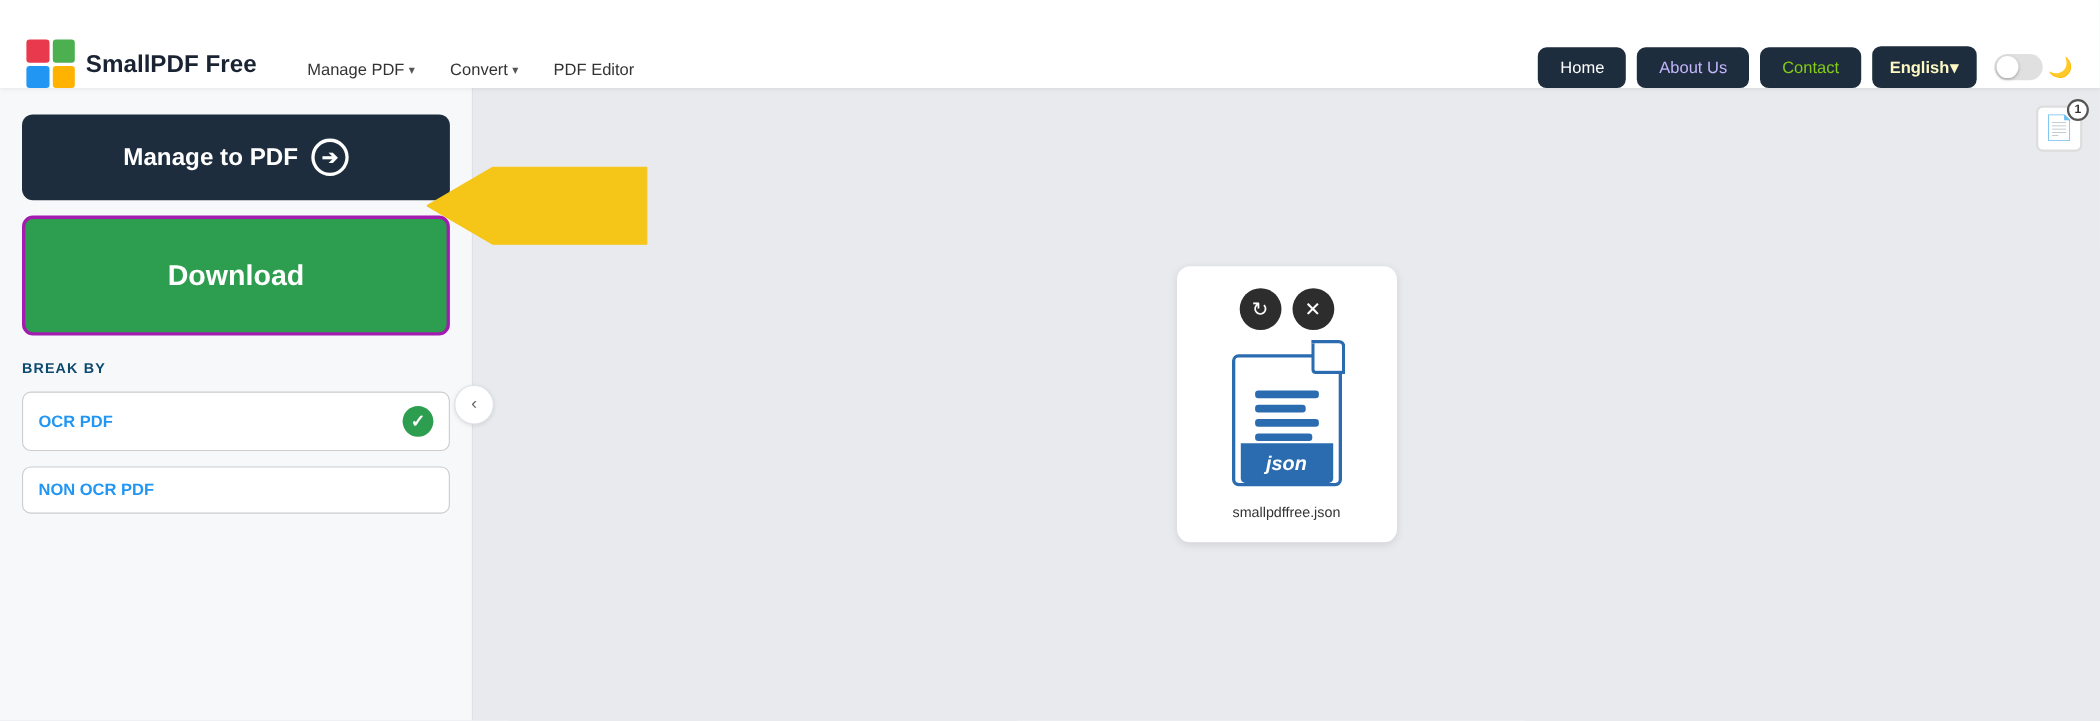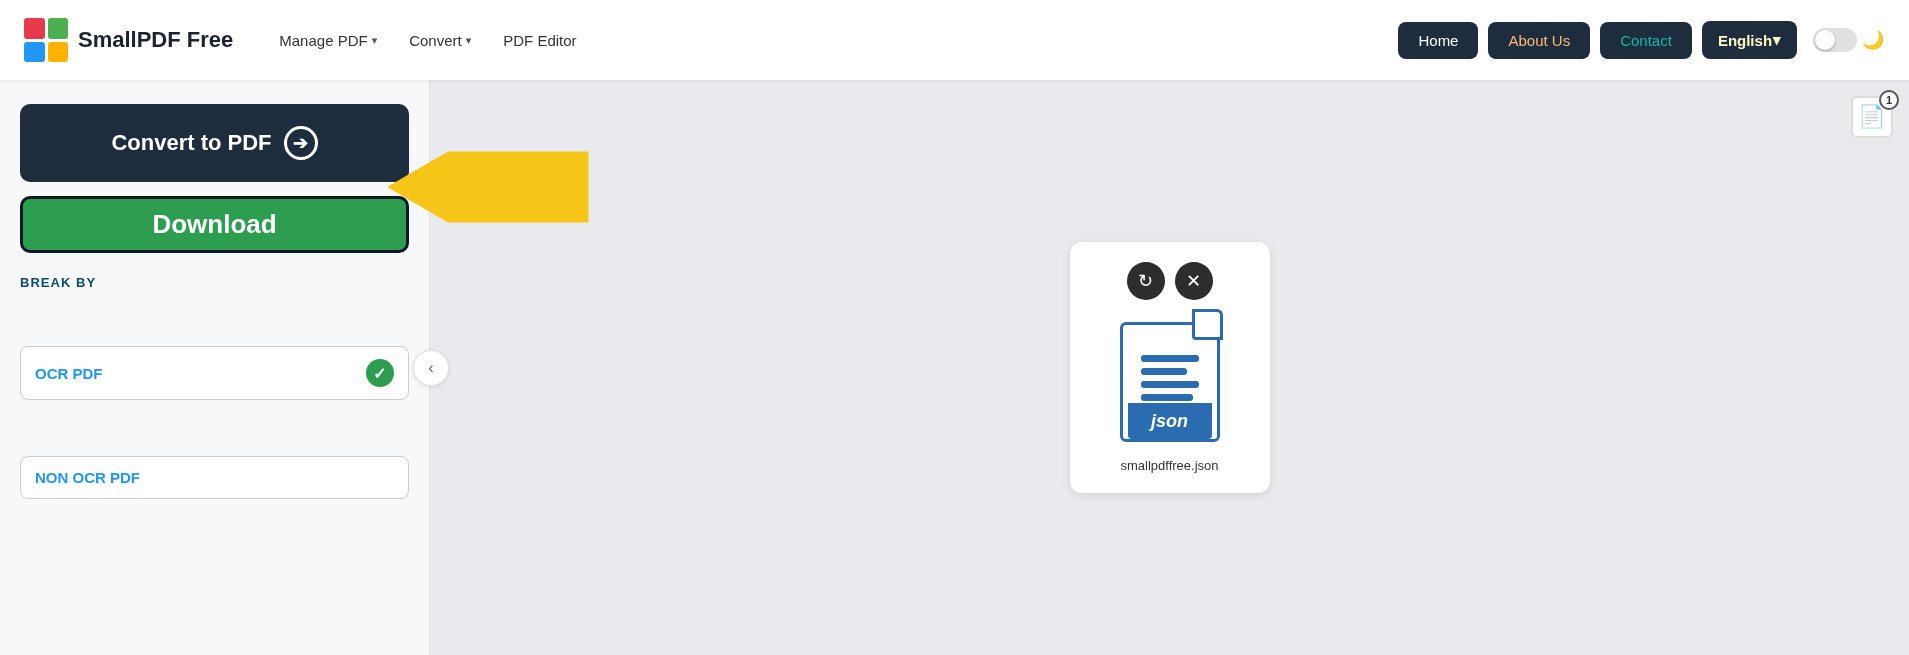--- a/index.html
+++ b/index.html
@@ -1,21 +1,21 @@
 <!DOCTYPE html>
 <html><head>
   <meta charset="utf-8">
   <style>
     * { margin: 0; padding: 0; box-sizing: border-box; }
     body { font-family: 'Segoe UI', Arial, sans-serif; background: #f0f2f5; min-height: 655px; }
 
     
     .header {
       display: flex;
-      align-items: center;
+      align-items: flex-end;
       background: #fff;
       height: 80px;
       padding: 0 24px;
       box-shadow: 0 1px 4px rgba(0,0,0,0.08);
       position: relative;
       z-index: 10;
     }
     .logo-area {
       display: flex;
       align-items: center;
@@ -69,22 +69,22 @@
     }
     .nav-btn {
       padding: 10px 20px;
       border-radius: 8px;
       border: none;
       font-size: 15px;
       font-weight: 400;
       cursor: pointer;
     }
     .btn-home { background: #1e2d3d; color: #fff; }
-    .btn-about { background: #1e2d3d; color: #fdba74; }
-    .btn-contact { background: #1e2d3d; color: #14b8a6; }
+    .btn-about { background: #1e2d3d; color: #c4b5fd; }
+    .btn-contact { background: #1e2d3d; color: #84cc16; }
     .btn-lang {
       display: flex;
       align-items: center;
       gap: 1px;
       background: #1e2d3d;
       color: #fef9c3;
       padding: 10px 16px;
       border-radius: 8px;
       border: none;
       font-size: 15px;
@@ -161,23 +161,23 @@
       justify-content: center;
       font-size: 18px;
     }
 
     .download-btn {
       display: flex;
       align-items: center;
       justify-content: center;
       background: #2d9e4f;
       color: #fff;
-      border: 3px solid #0f172a;
+      border: 3px solid #a21caf;
       border-radius: 10px;
-      padding: 10px 20px;
+      padding: 36px 20px;
       font-size: 26px;
       font-weight: 700;
       cursor: pointer;
       width: 100%;
     }
 
     .break-by-label {
       font-size: 13px;
       font-weight: 700;
       color: #0c4a6e;
@@ -200,21 +200,20 @@
     .option-row {
       display: flex;
       align-items: center;
       border: 1px solid #ccc;
       border-radius: 8px;
       padding: 12px 14px;
       background: #fff;
       font-size: 15px;
       color: #2196f3;
       font-weight: 600;
-      margin-top: 42px;
     }
     .option-row.active {
       justify-content: space-between;
     }
     .green-check {
       width: 28px;
       height: 28px;
       background: #2d9e4f;
       border-radius: 50%;
       display: flex;
@@ -452,21 +451,21 @@
       <span class="moon-icon">🌙</span>
     </div>
   </div>
 </header>
 
 <div class="main-layout">
 
   <div class="left-panel">
 
     <button class="convert-btn">
-      <span>Convert to PDF</span>
+      <span>Manage to PDF</span>
       <div class="convert-arrow-circle">➔</div>
     </button>
 
     <button class="download-btn">Download</button>
 
     <div class="break-by-label">BREAK BY</div>
 
 
     <div class="option-row active">
       <span>OCR PDF</span>

